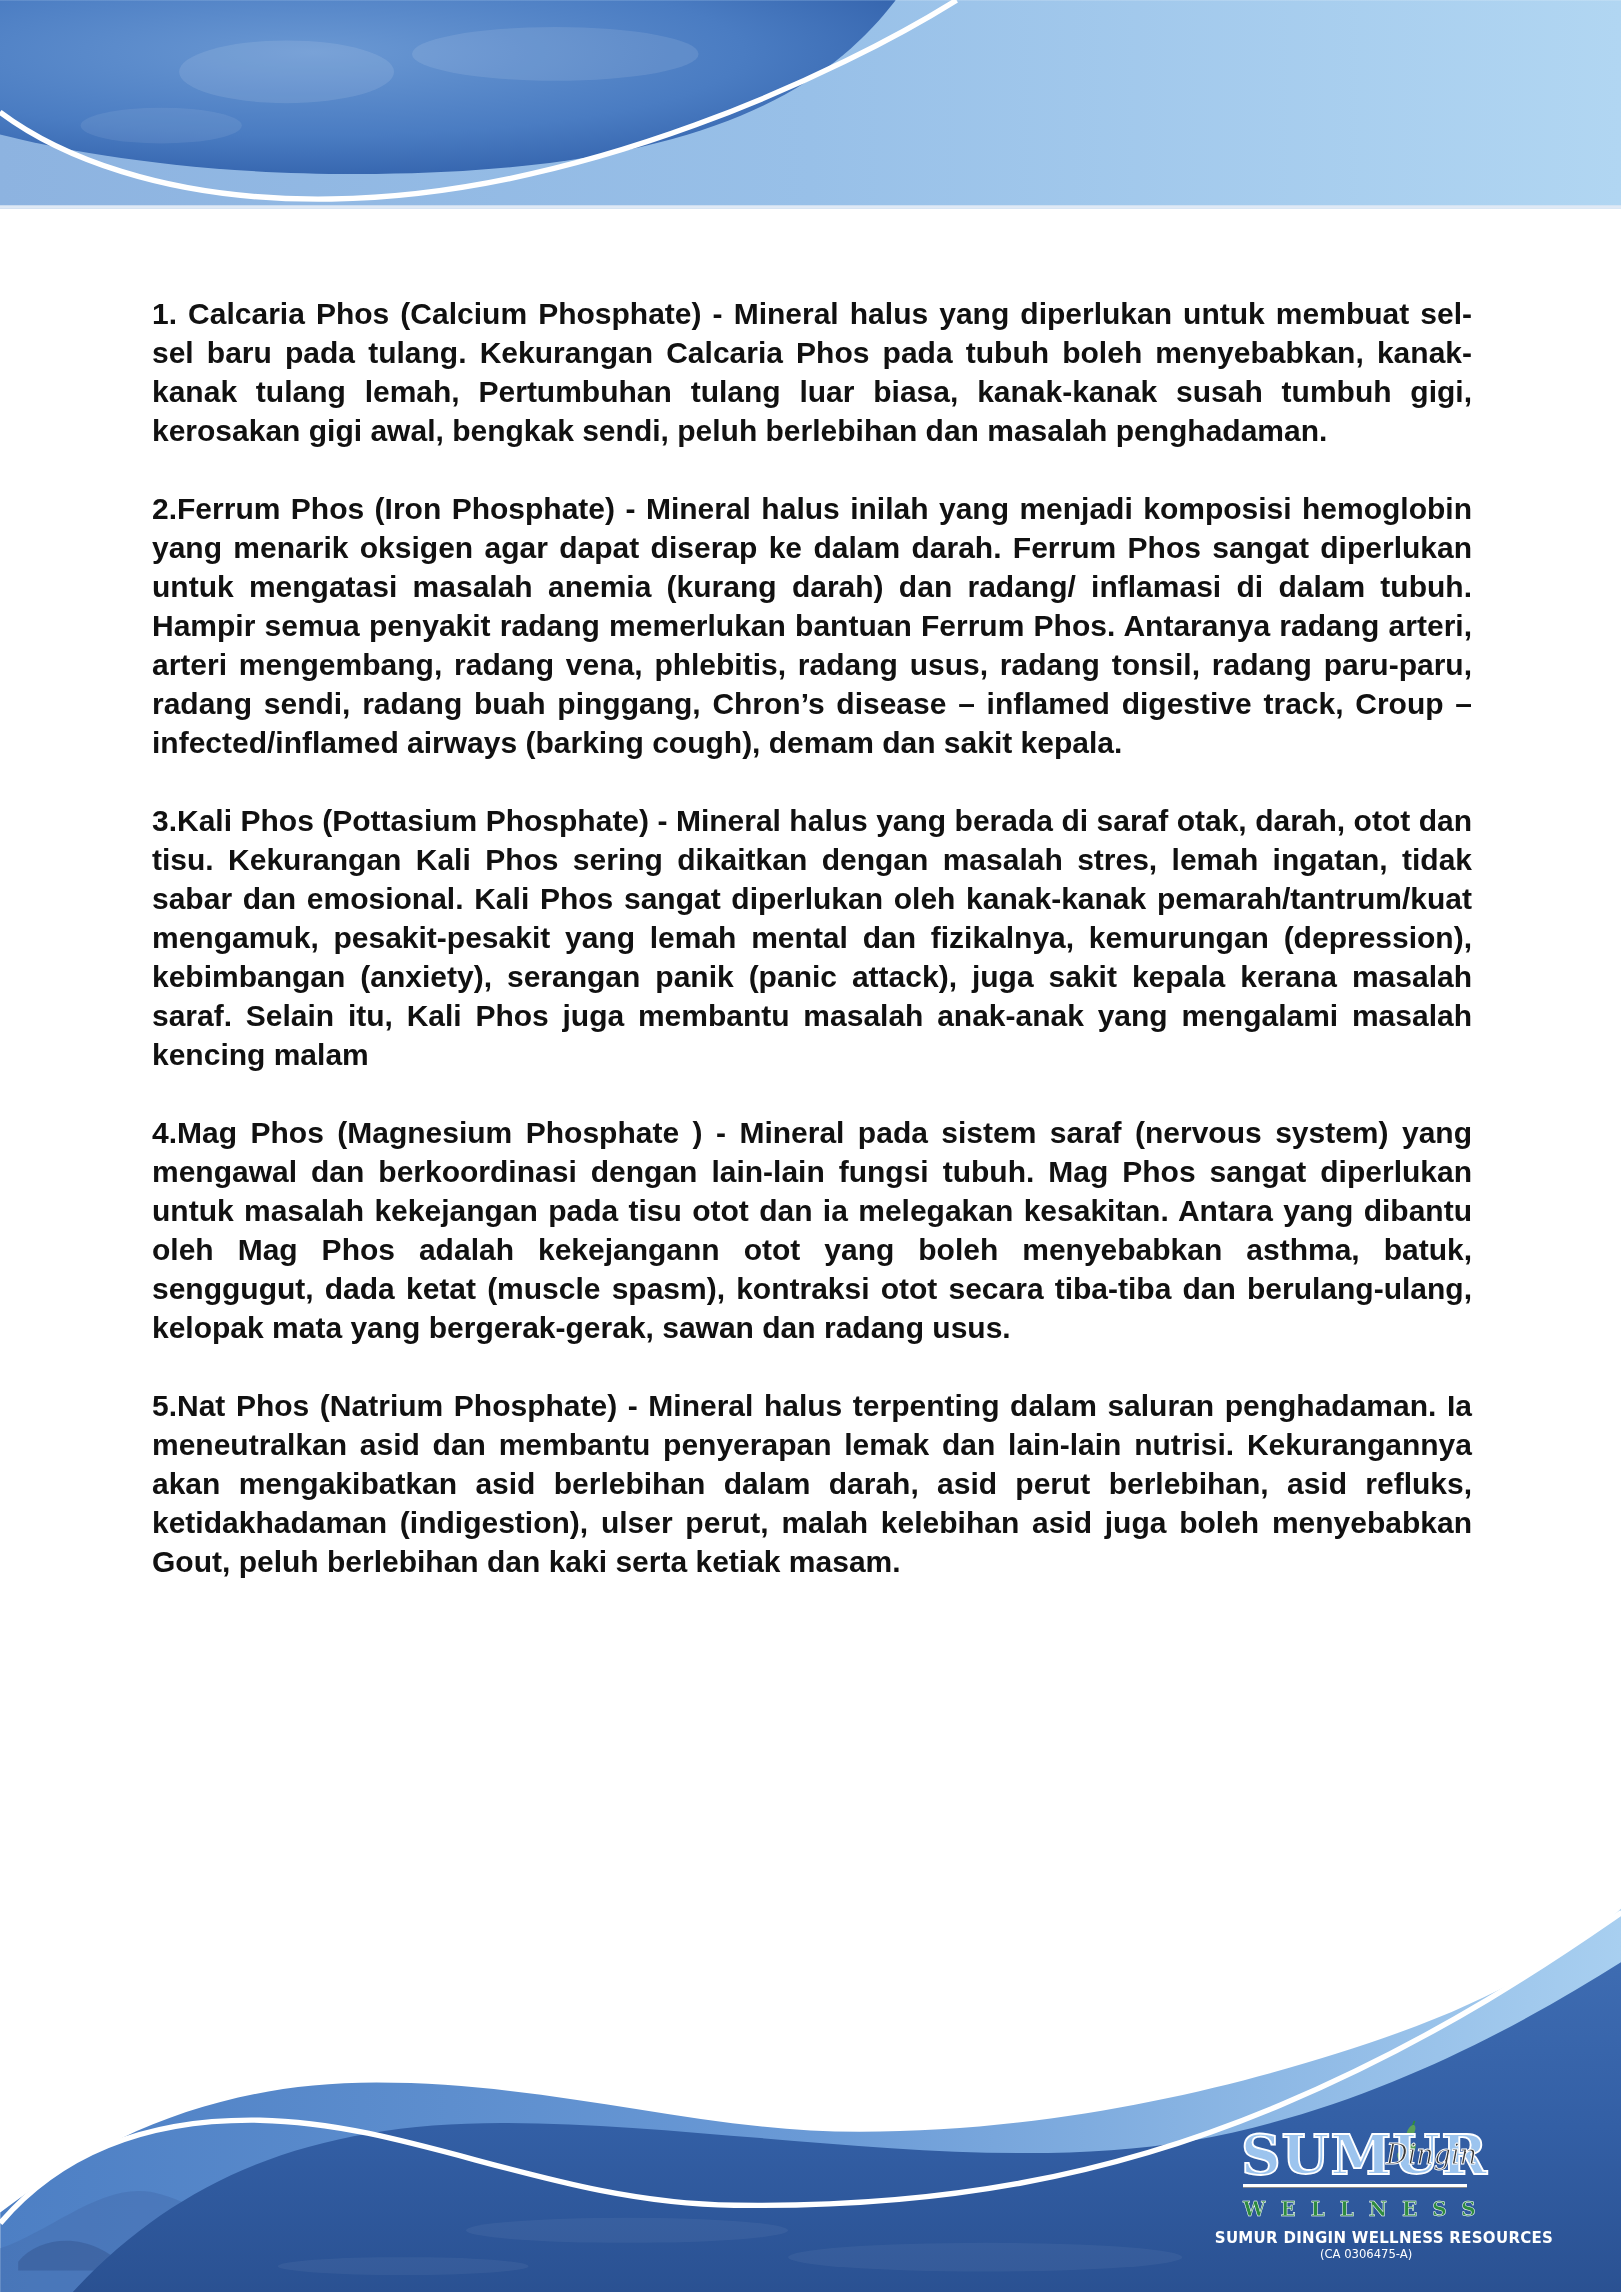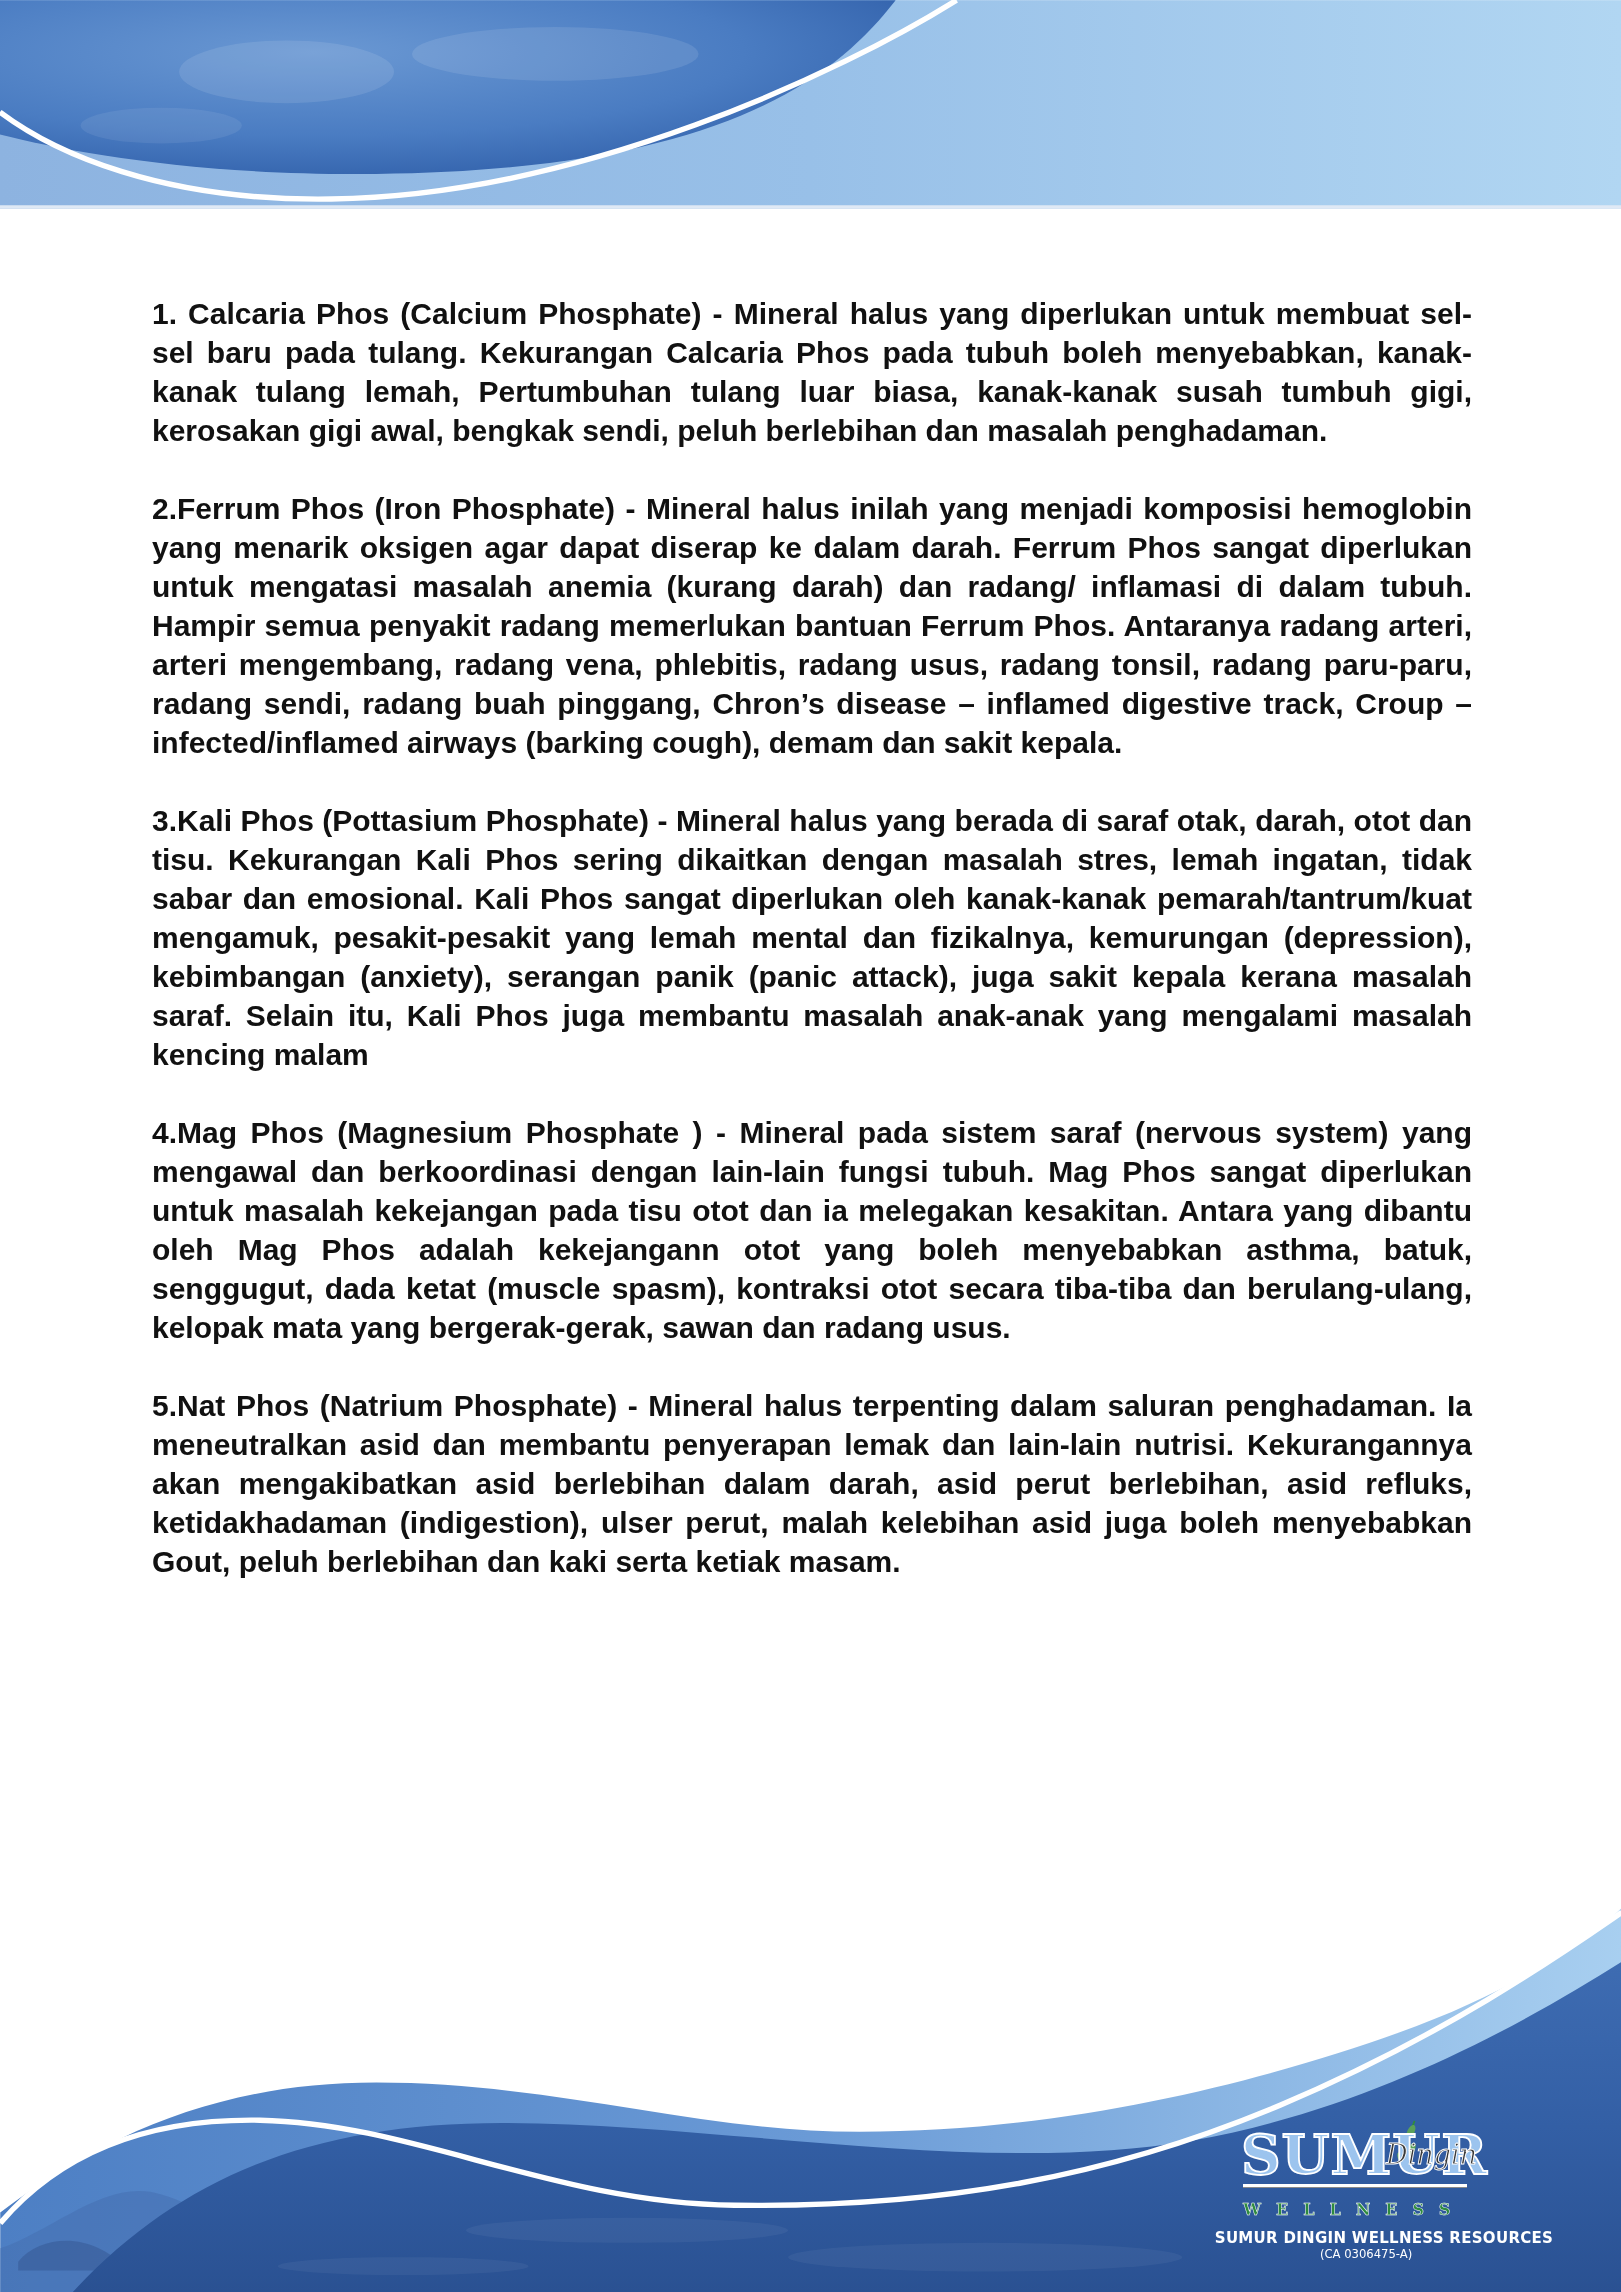--- a/index.html
+++ b/index.html
@@ -78,21 +78,21 @@
     .logo-rule {
       position: absolute;
       left: 38px; top: 54px;
       width: 224px; height: 2.7px;
       background: #ffffff;
       border-bottom: 1.8px solid #8a8a8a;
     }
     .logo-wellness {
       font-family: "DejaVu Serif", serif;
       font-weight: bold;
-      font-size: 16px;
+      font-size: 20px;
       letter-spacing: 15px;
       color: #2e8b3e;
       -webkit-text-stroke: 0.5px #ffffff;
       text-align: left;
       padding-left: 38px;
       height: 19.7px;
       line-height: 19.7px;
     }
     .logo-company {
       margin-top: 9px;

